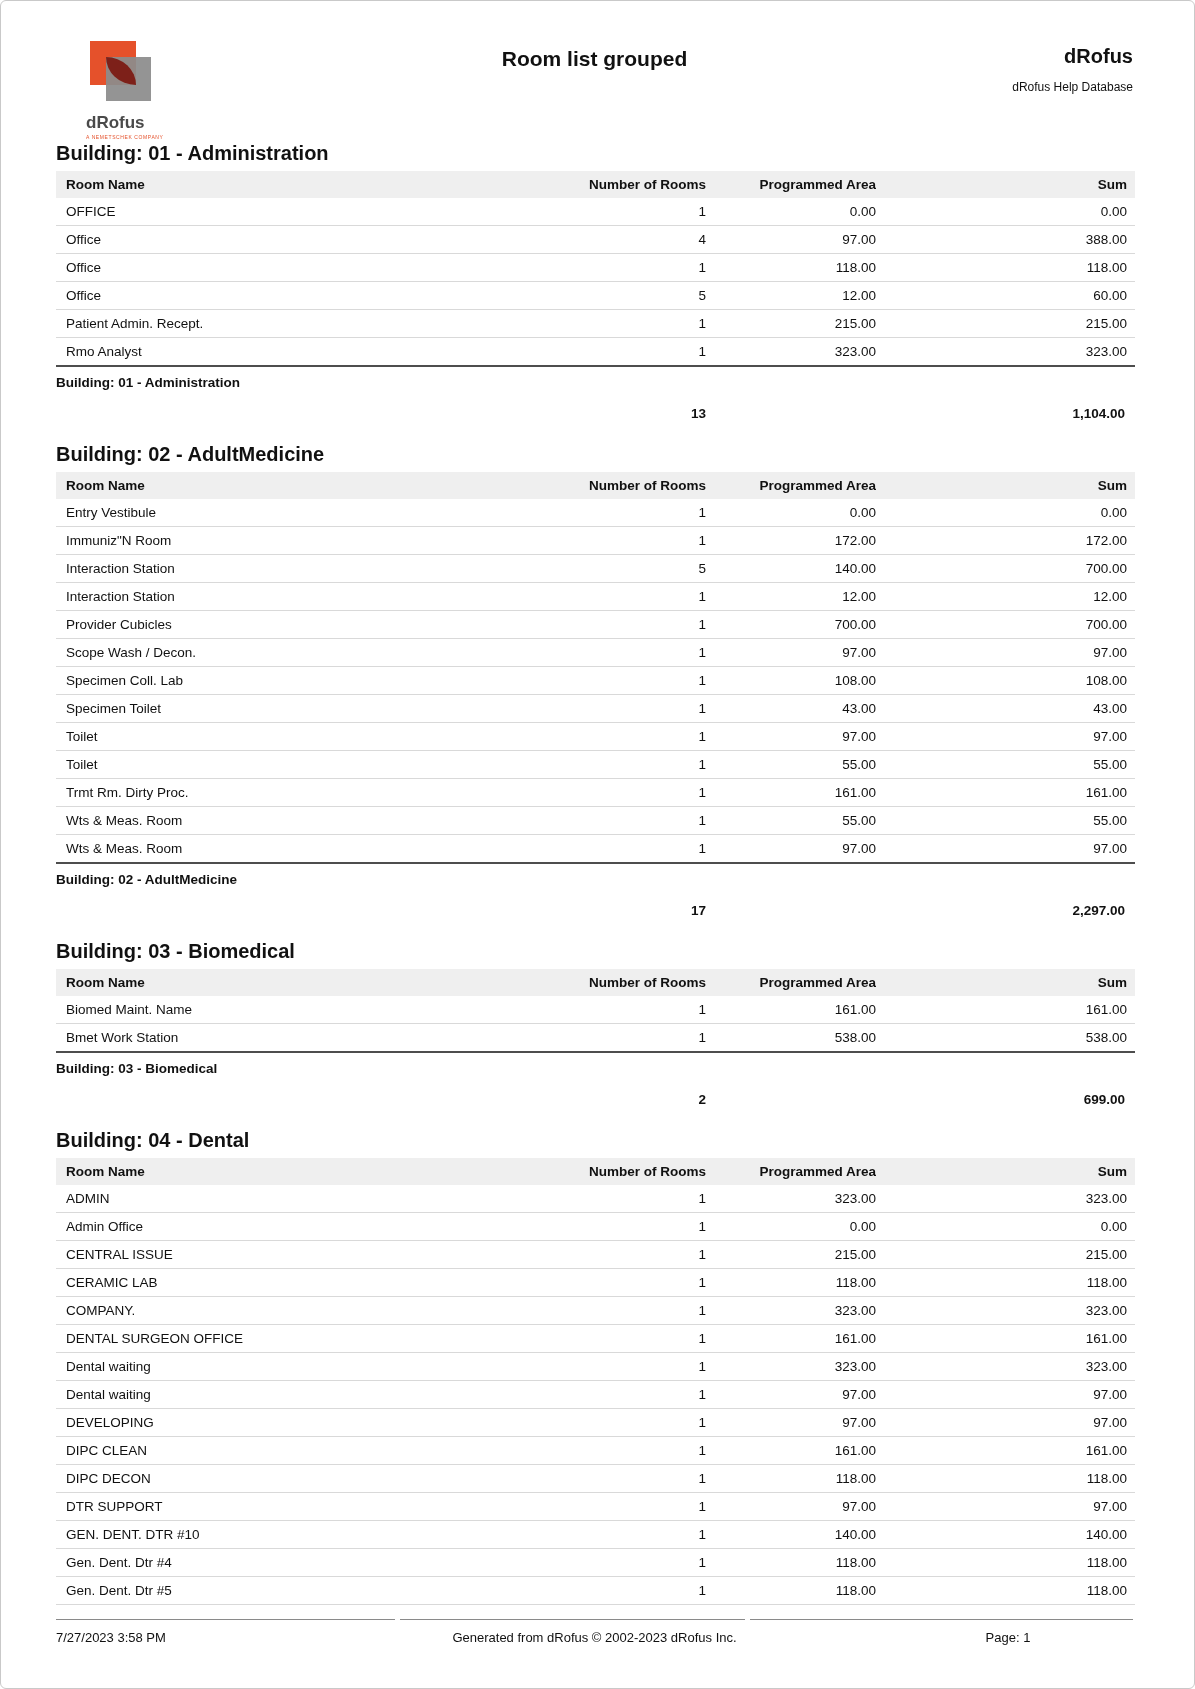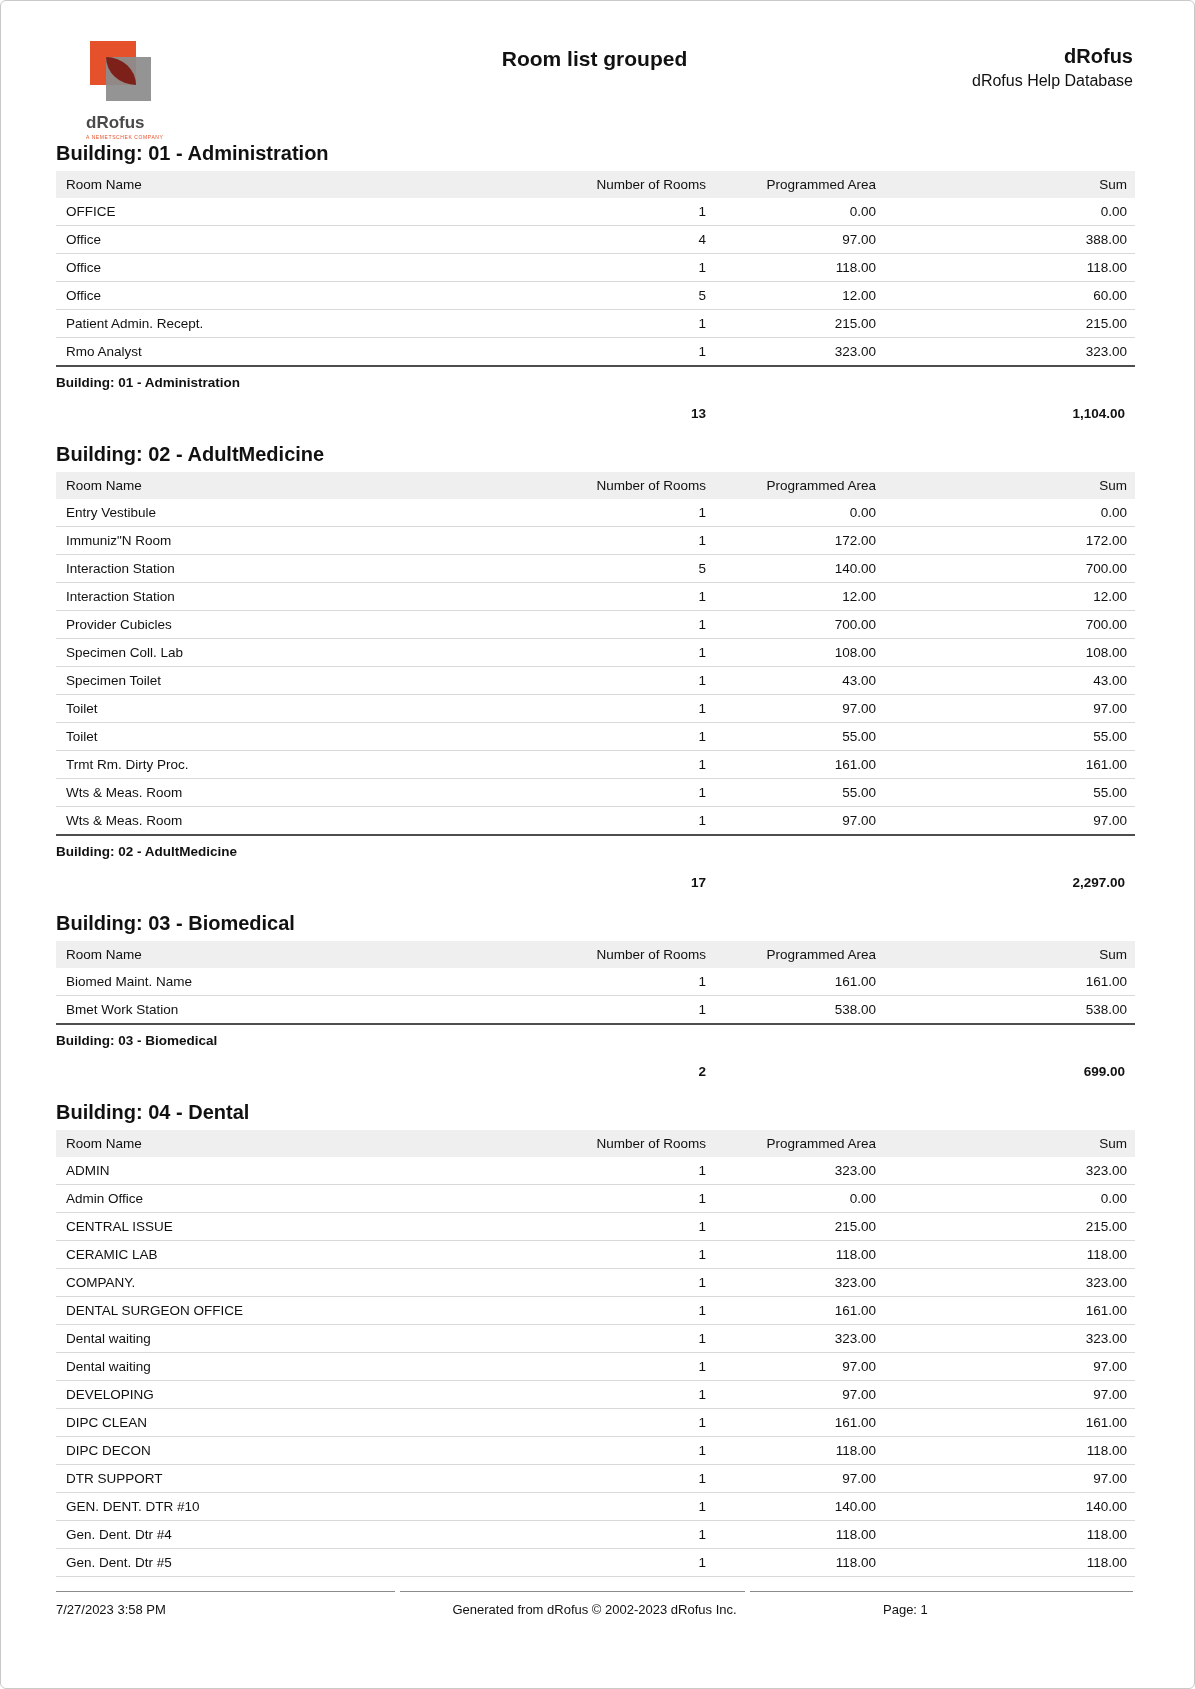--- a/index.html
+++ b/index.html
@@ -21,56 +21,56 @@
   .sq-gray   { position:absolute; left:50px; top:16px; width:45px; height:44px;
                background:var(--logo-gray,#8c8c8c); opacity:.93; }
   .leaf      { position:absolute; left:50px; top:16px; width:30px; height:28px;
                background:var(--logo-leaf,#7d2019); border-radius:0 100% 0 100%; }
   .logo-word { margin:4px 0 0 30px; font-size:17px; font-weight:bold; color:#4a4a4a; }
   .logo-tag  { margin:1px 0 0 30px; font-size:5px; letter-spacing:.6px;
                color:var(--logo-orange,#e5512b); }
   .doc-title { flex:1; text-align:center; font-size:21px; font-weight:bold; margin-top:12px; }
   .header-right { width:250px; text-align:right; margin-top:10px; }
   .hr-brand { font-size:20px; font-weight:bold; }
-  .hr-db    { font-size:16px; margin-top:4px; }
+  .hr-db    { font-size:12px; margin-top:12px; }
 
   
   .group-heading { font-size:20px; font-weight:bold; margin:22px 0 6px 0; }
   .group:first-child .group-heading { margin-top:2px; }
 
   table.room-table { width:100%; border-collapse:collapse; table-layout:fixed; }
   col.c1 { width:490px; } col.c2 { width:160px; } col.c3 { width:170px; } col.c4 { width:259px; }
 
   .room-table th, .room-table td {
     font-size:13.5px; height:27px; padding:0; vertical-align:middle;
     white-space:nowrap; overflow:hidden;
   }
   .room-table thead tr { background:var(--table-header-bg,#efefef); }
-  .room-table th { font-weight:normal; text-align:right; }
+  .room-table th { font-weight:bold; text-align:right; }
   .room-table th.c1, .room-table td.c1 { text-align:left; padding-left:10px; }
   .room-table td { text-align:right; }
   .room-table th.c4, .room-table td.c4 { padding-right:8px; }
   .room-table tbody tr { border-bottom:1px solid var(--row-border,#d9d9d9); }
   .room-table tbody tr:last-child { border-bottom:2px solid var(--section-border,#4d4d4d); }
   .group.no-footer .room-table tbody tr:last-child { border-bottom:1px solid var(--row-border,#d9d9d9); }
 
   .gf-label { font-size:13.5px; font-weight:bold; margin-top:8px; }
   .gf-totals { display:flex; margin-top:16px; font-size:13.5px; font-weight:bold; }
   .t-rooms { width:650px; text-align:right; }
   .t-sum   { flex:1; text-align:right; padding-right:8px; }
 
   
   .doc-footer { margin-top:14px; }
   .footer-rule { display:flex; gap:5px; }
   .footer-rule span { border-top:1px solid #8a8a8a; height:0; }
   .fr-a { width:31.5%; } .fr-b { width:32%; } .fr-c { flex:1; }
   .footer-row { display:flex; align-items:baseline; margin-top:10px; font-size:13px; }
   .f-left  { width:250px; }
   .f-mid   { flex:1; text-align:center; }
-  .f-right { width:250px; text-align:left; }
+  .f-right { width:250px; text-align:center; }
 </style>
 </head>
 <body>
 
 <div class="page">
 
   <header class="doc-header">
     <div class="logo-block">
       <div class="logo-art">
         <div class="sq-orange"></div>
@@ -204,20 +204,26 @@
     <td class="c4">12.00</td>
   </tr>
 
   <tr class="room-row">
     <td class="c1">Provider Cubicles</td>
     <td class="c2">1</td>
     <td class="c3">700.00</td>
     <td class="c4">700.00</td>
   </tr>
 
+  <tr class="room-row">
+    <td class="c1">Scope Wash / Decon.</td>
+    <td class="c2">1</td>
+    <td class="c3">97.00</td>
+    <td class="c4">97.00</td>
+  </tr>
 
   <tr class="room-row">
     <td class="c1">Specimen Coll. Lab</td>
     <td class="c2">1</td>
     <td class="c3">108.00</td>
     <td class="c4">108.00</td>
   </tr>
 
   <tr class="room-row">
     <td class="c1">Specimen Toilet</td>

